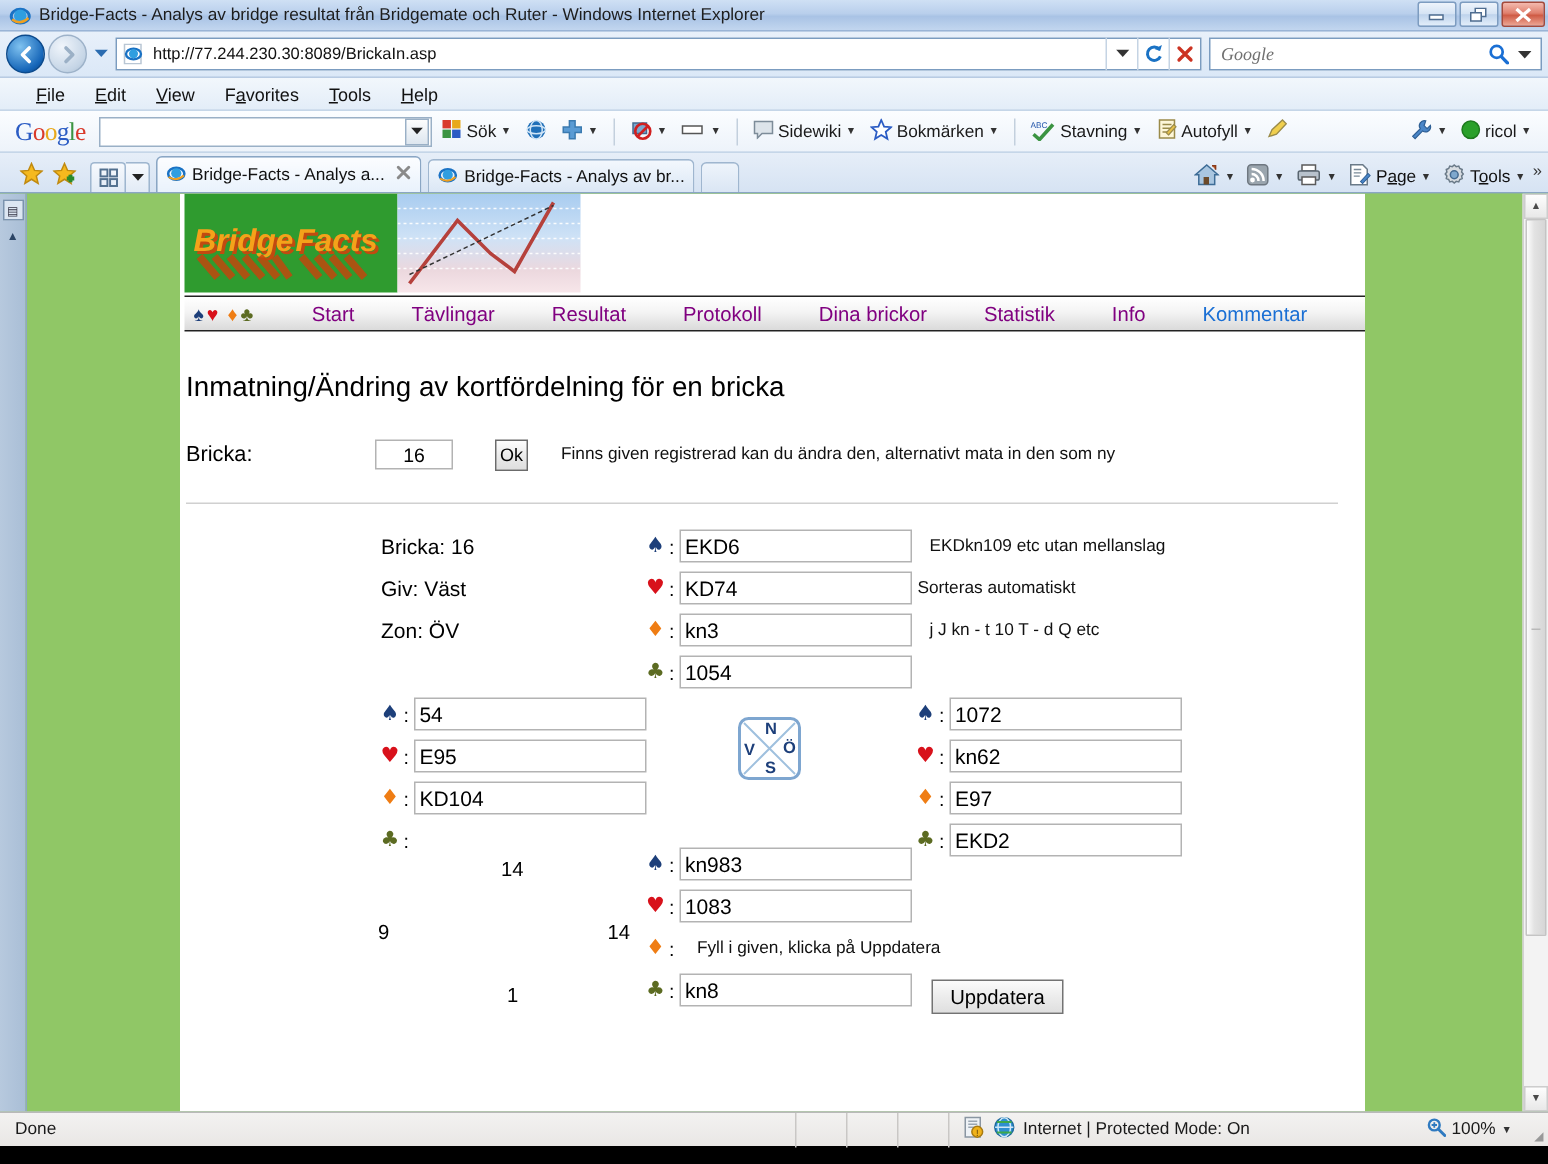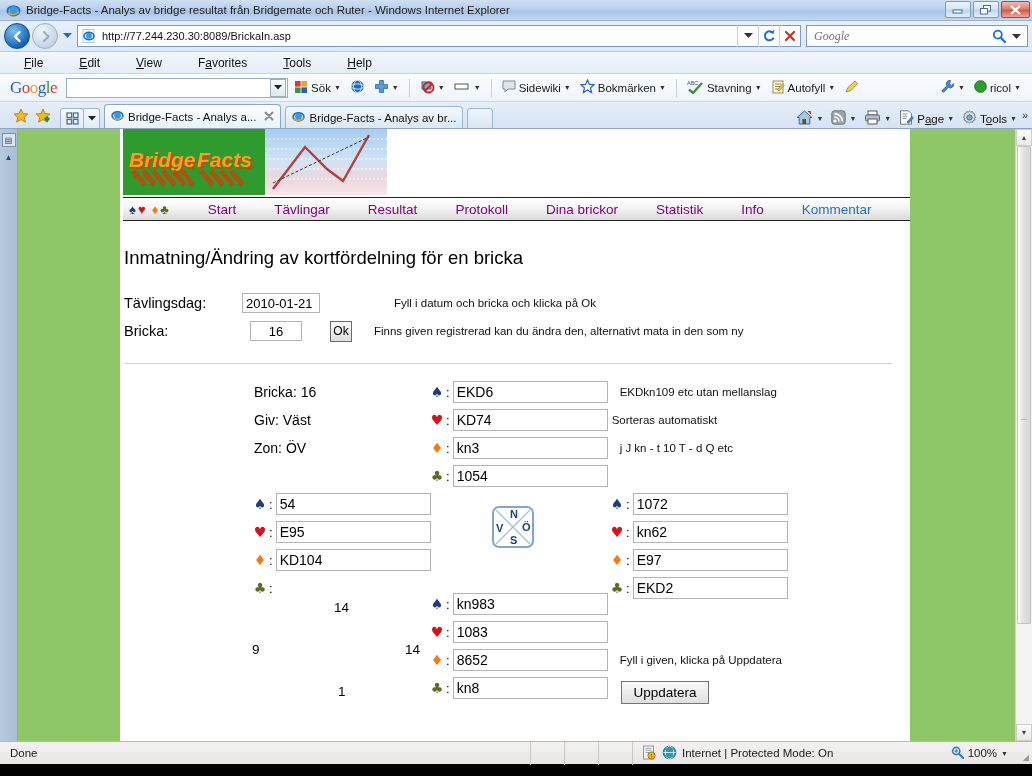--- a/index.html
+++ b/index.html
@@ -125,21 +125,20 @@
   }
 
   
   .menubar {
     height: 22px;
     background: linear-gradient(to bottom, #f2f7fc 0%, #e3edf8 100%);
     display: flex; align-items: center;
     padding-left: 14px;
     border-bottom: 1px solid #c5d6e8;
     flex: none;
-    gap: 16px;
   }
   .menu-item {
     font-size: 12px; color: #111;
     padding: 2px 10px;
     font-family: "Liberation Sans", sans-serif;
   }
   .menu-item u { text-decoration: underline; }
 
   
   .gtoolbar {
@@ -832,25 +831,20 @@
           <a class="nav-link">Statistik</a>
           <a class="nav-link">Info</a>
           <a class="nav-link blue">Kommentar</a>
         </div>
 
         <div class="page-body">
           <h1 class="page-title">Inmatning/Ändring av kortfördelning för en bricka</h1>
 
           <div class="form-top">
             <div class="form-row">
-              <span class="form-label">Tävlingsdag:</span>
-              <span class="ti date">2010-01-21</span>
-              <span class="hint" style="margin-left:74px">Fyll i datum och bricka och klicka på Ok</span>
-            </div>
-            <div class="form-row">
               <span class="form-label">Bricka:</span>
               <span class="ti bricka">16</span>
               <span class="okbtn">Ok</span>
               <span class="hint">Finns given registrerad kan du ändra den, alternativt mata in den som ny</span>
             </div>
           </div>
 
           <hr class="sep">
 
           <div class="deal">
@@ -952,21 +946,20 @@
                 <span class="ti card">kn983</span>
               </div>
               <div class="card-row">
                 <span class="suit h">♥</span>
                   <span class="colon">:</span>
                 <span class="ti card">1083</span>
               </div>
               <div class="card-row">
                 <span class="suit d">♦</span>
                   <span class="colon">:</span>
-                <span class="ti card">8652</span>
                 <span class="hint" style="margin-left:12px">Fyll i given, klicka på Uppdatera</span>
               </div>
               <div class="card-row">
                 <span class="suit c">♣</span>
                   <span class="colon">:</span>
                 <span class="ti card">kn8</span>
               </div>
             </div>
 
             <span class="updbtn" style="left:497px;top:303px">Uppdatera</span>

